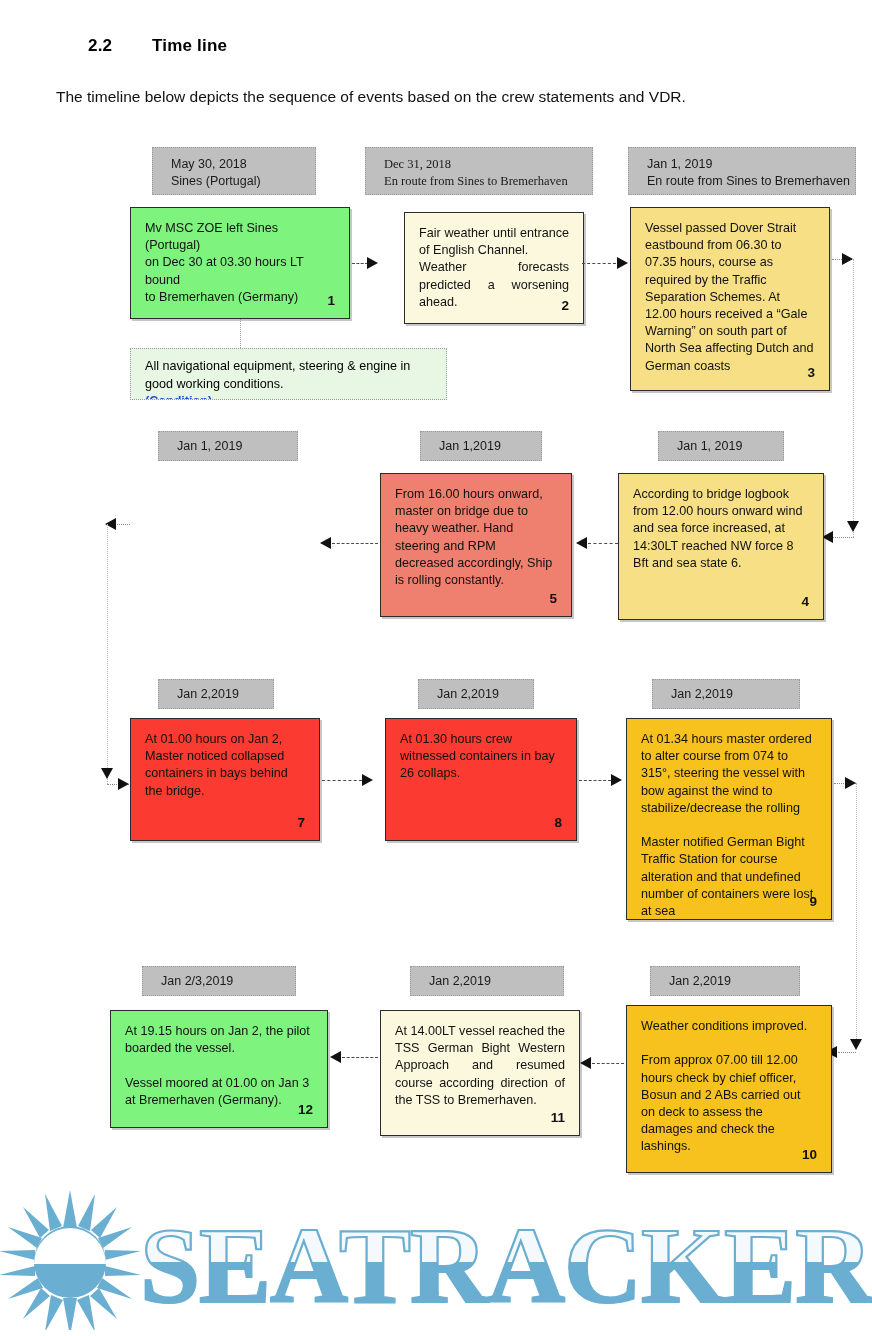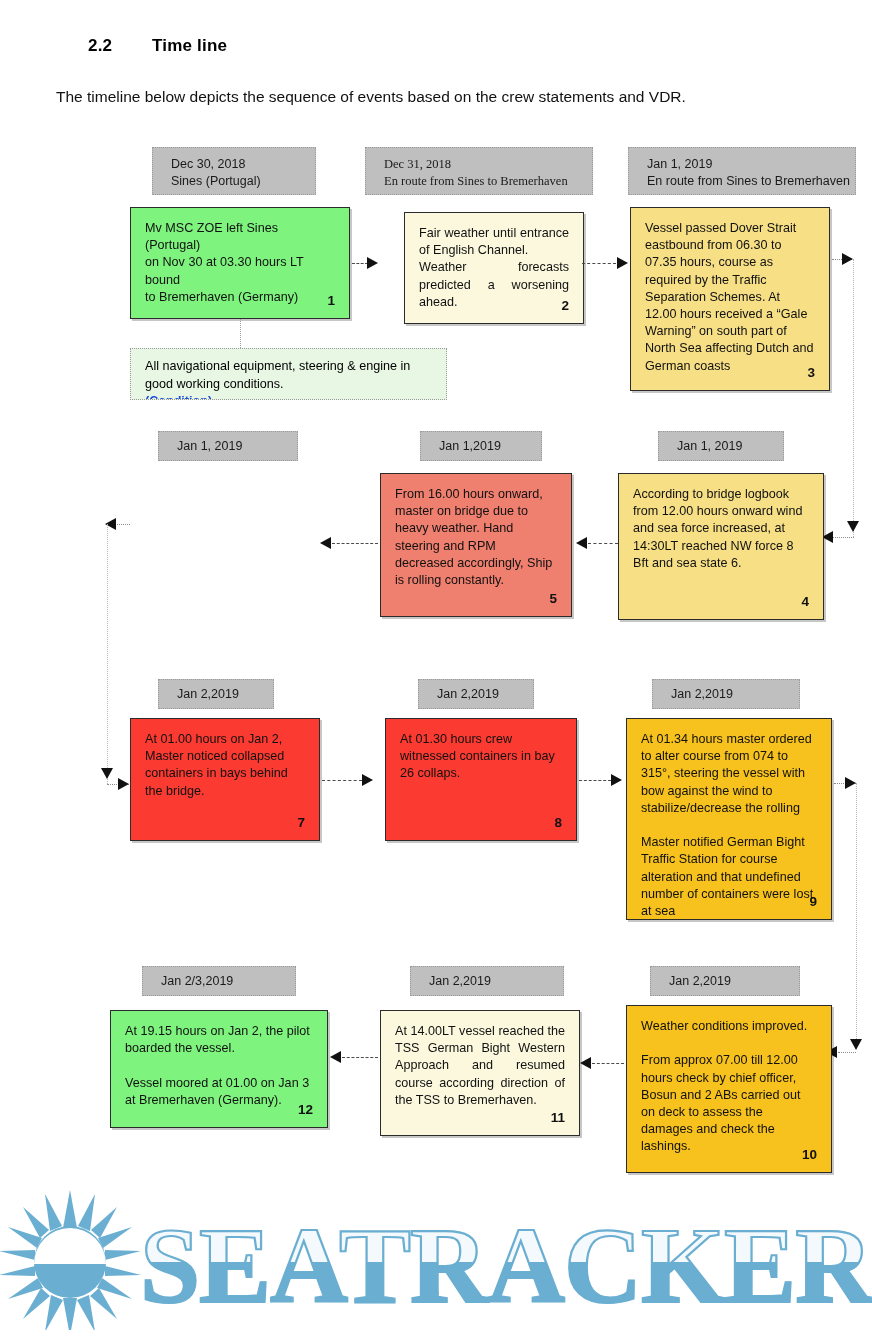--- a/index.html
+++ b/index.html
@@ -105,35 +105,35 @@
 </head>
 <body>
 
 <div class="page">
 
   <div class="sec-num">2.2</div>
   <div class="sec-title">Time line</div>
   <div class="intro">The timeline below depicts the sequence of events based on the crew statements and VDR.</div>
 
   <div class="chip" style="left:152px;top:147px;width:164px;height:48px;">
-    <div>Dec 30, 2018</div>
+    <div>May 30, 2018</div>
     <div>Sines (Portugal)</div>
   </div>
   <div class="chip" style="left:365px;top:147px;width:228px;height:48px;font-family:Liberation Serif, serif;">
     <div>Dec 31, 2018</div>
     <div>En route from Sines to Bremerhaven</div>
   </div>
   <div class="chip" style="left:628px;top:147px;width:228px;height:48px;">
     <div>Jan 1, 2019</div>
     <div>En route from Sines to Bremerhaven</div>
   </div>
 
   <div class="box f-green" style="left:130px;top:207px;width:220px;height:112px;">
     <div class="txt">Mv MSC ZOE  left Sines (Portugal)
-on Nov 30 at 03.30 hours LT bound
+on Dec 30 at 03.30 hours LT bound
 to Bremerhaven (Germany)</div>
     <div class="num">1</div>
   </div>
 
   <div class="box f-cream" style="left:380px;top:212px;width:180px;height:112px;margin-left:24px;">
     <div class="txt just">Fair weather until entrance of English Channel.
 Weather forecasts predicted a worsening ahead.</div>
     <div class="num">2</div>
   </div>
 

